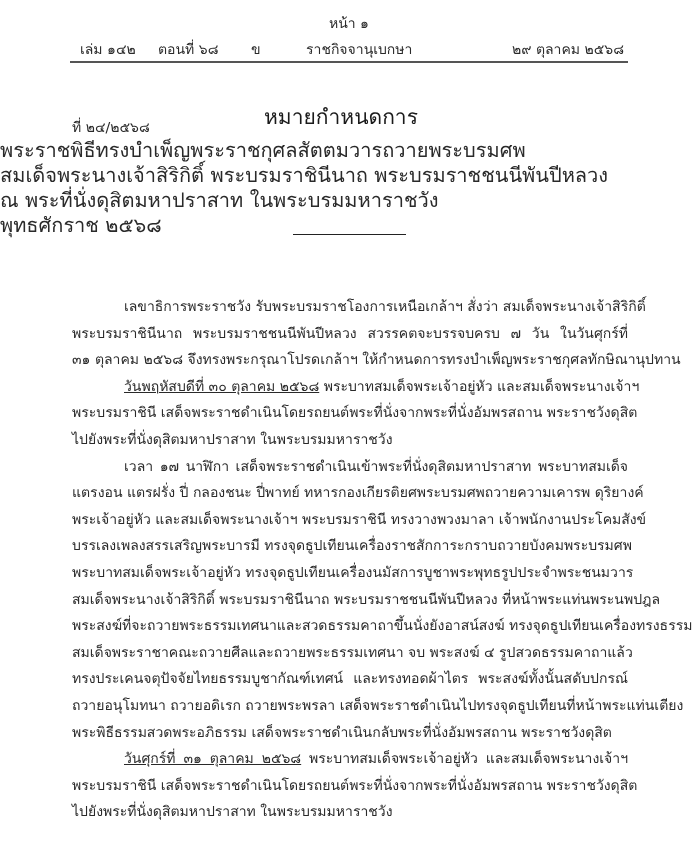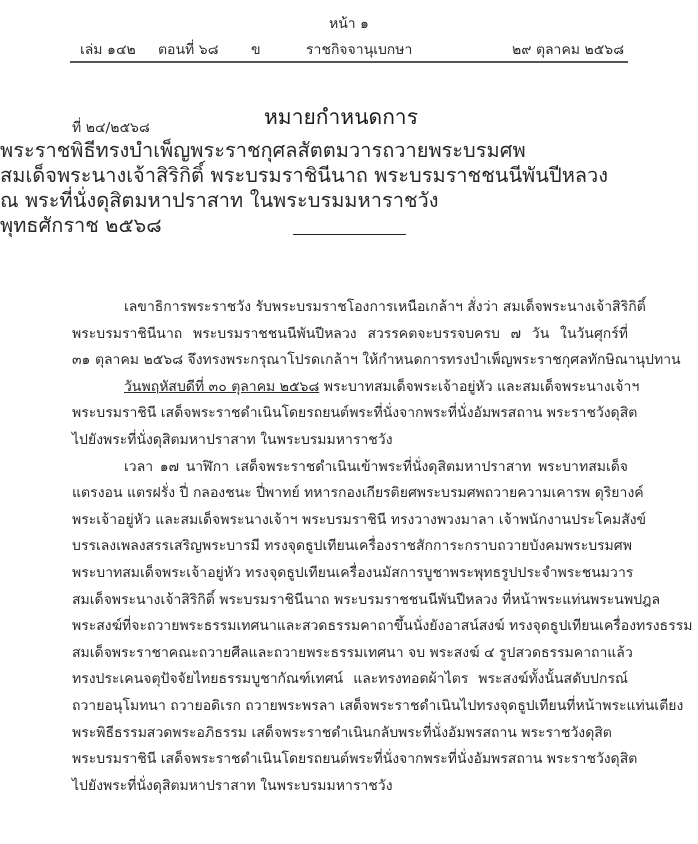--- a/index.html
+++ b/index.html
@@ -56,15 +56,16 @@
   <span class="line">พระเจ้าอยู่หัว และสมเด็จพระนางเจ้าฯ พระบรมราชินี ทรงวางพวงมาลา เจ้าพนักงานประโคมสังข์</span>
   <span class="line">บรรเลงเพลงสรรเสริญพระบารมี ทรงจุดธูปเทียนเครื่องราชสักการะกราบถวายบังคมพระบรมศพ</span>
   <span class="line">พระบาทสมเด็จพระเจ้าอยู่หัว ทรงจุดธูปเทียนเครื่องนมัสการบูชาพระพุทธรูปประจำพระชนมวาร</span>
   <span class="line">สมเด็จพระนางเจ้าสิริกิติ์ พระบรมราชินีนาถ พระบรมราชชนนีพันปีหลวง ที่หน้าพระแท่นพระนพปฎล</span>
   <span class="line">พระสงฆ์ที่จะถวายพระธรรมเทศนาและสวดธรรมคาถาขึ้นนั่งยังอาสน์สงฆ์ ทรงจุดธูปเทียนเครื่องทรงธรรม</span>
   <span class="line">สมเด็จพระราชาคณะถวายศีลและถวายพระธรรมเทศนา จบ พระสงฆ์ ๔ รูปสวดธรรมคาถาแล้ว</span>
   <span class="line">ทรงประเคนจตุปัจจัยไทยธรรมบูชากัณฑ์เทศน์ และทรงทอดผ้าไตร พระสงฆ์ทั้งนั้นสดับปกรณ์</span>
   <span class="line">ถวายอนุโมทนา ถวายอดิเรก ถวายพระพรลา เสด็จพระราชดำเนินไปทรงจุดธูปเทียนที่หน้าพระแท่นเตียง</span>
   <span class="line last">พระพิธีธรรมสวดพระอภิธรรม เสด็จพระราชดำเนินกลับพระที่นั่งอัมพรสถาน พระราชวังดุสิต</span>
 
+  <span class="line" style="padding-left:52px"><span class="ul">วันศุกร์ที่ ๓๑ ตุลาคม ๒๕๖๘</span><span> พระบาทสมเด็จพระเจ้าอยู่หัว และสมเด็จพระนางเจ้าฯ</span></span>
   <span class="line">พระบรมราชินี เสด็จพระราชดำเนินโดยรถยนต์พระที่นั่งจากพระที่นั่งอัมพรสถาน พระราชวังดุสิต</span>
   <span class="line last">ไปยังพระที่นั่งดุสิตมหาปราสาท ในพระบรมมหาราชวัง</span>
 </div>
 
 </body></html>

